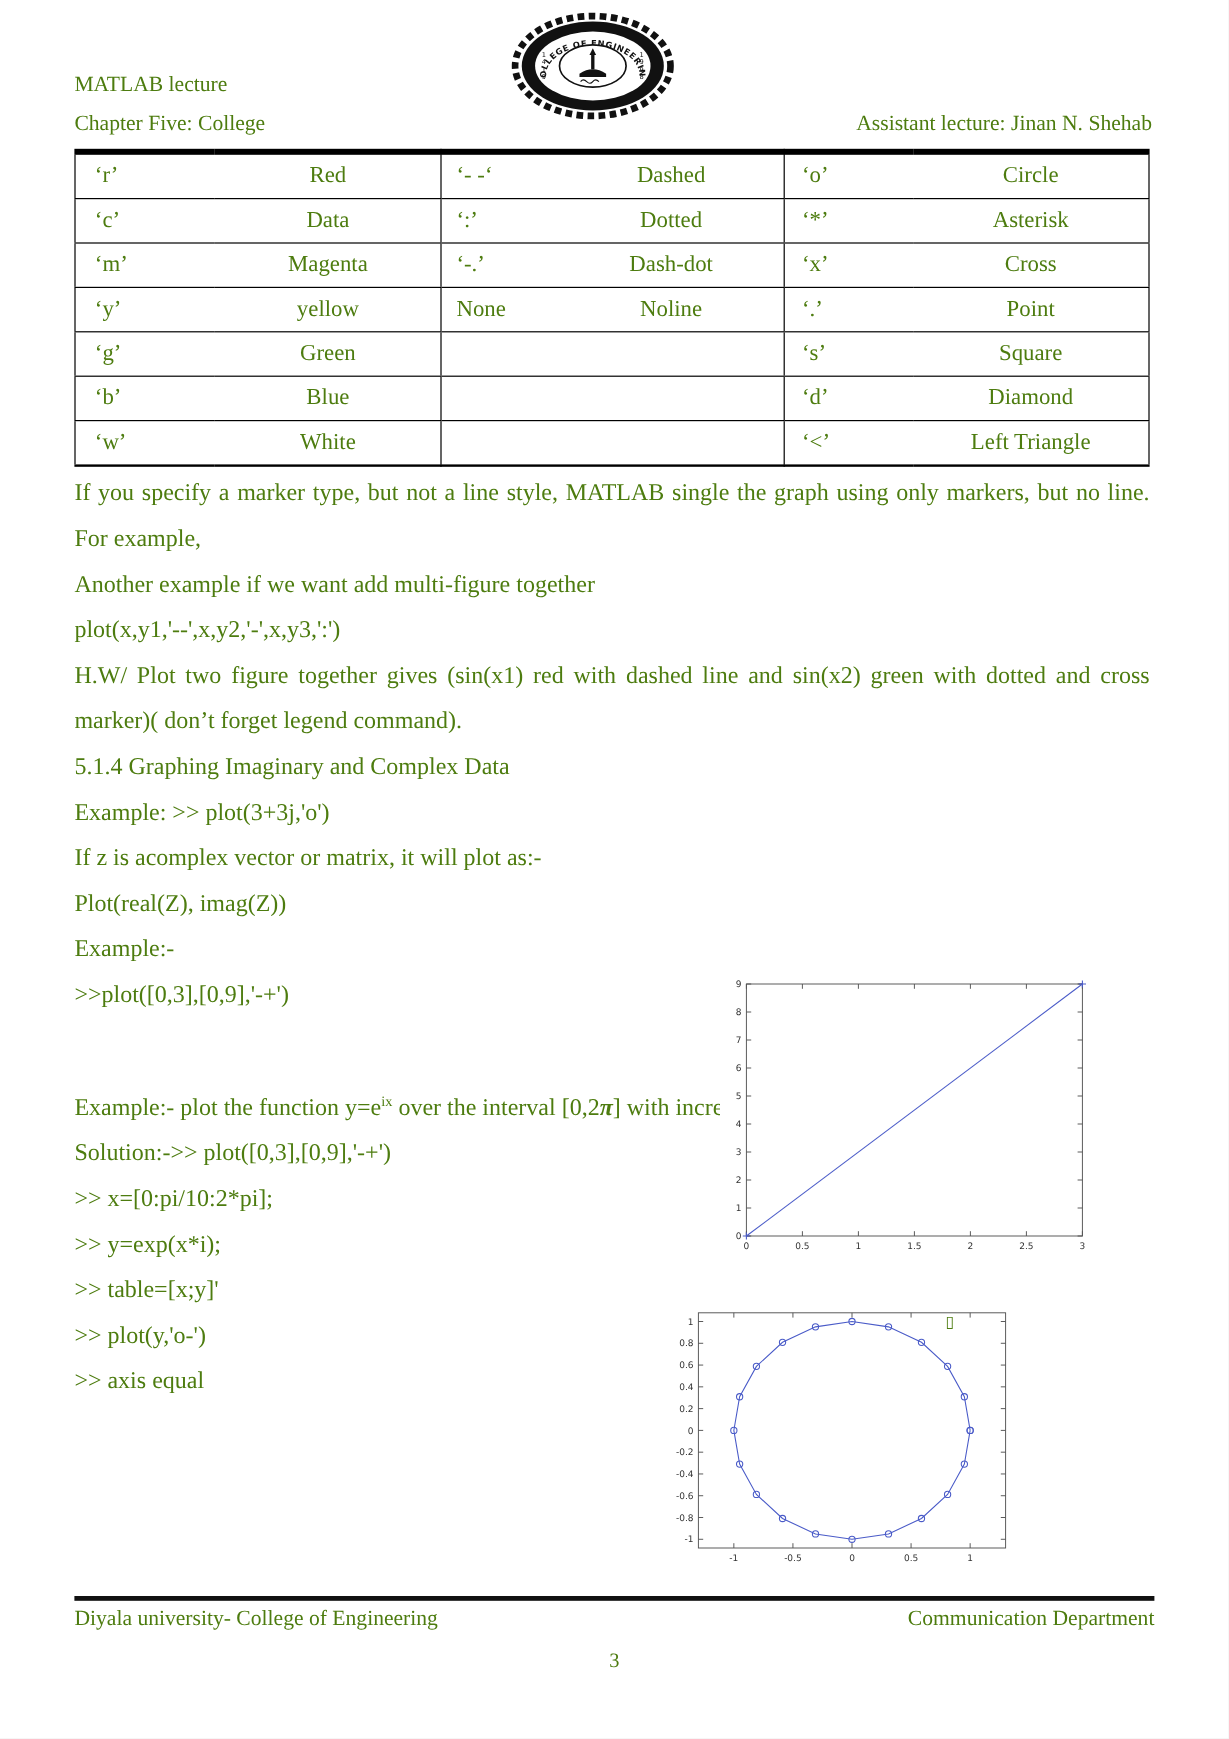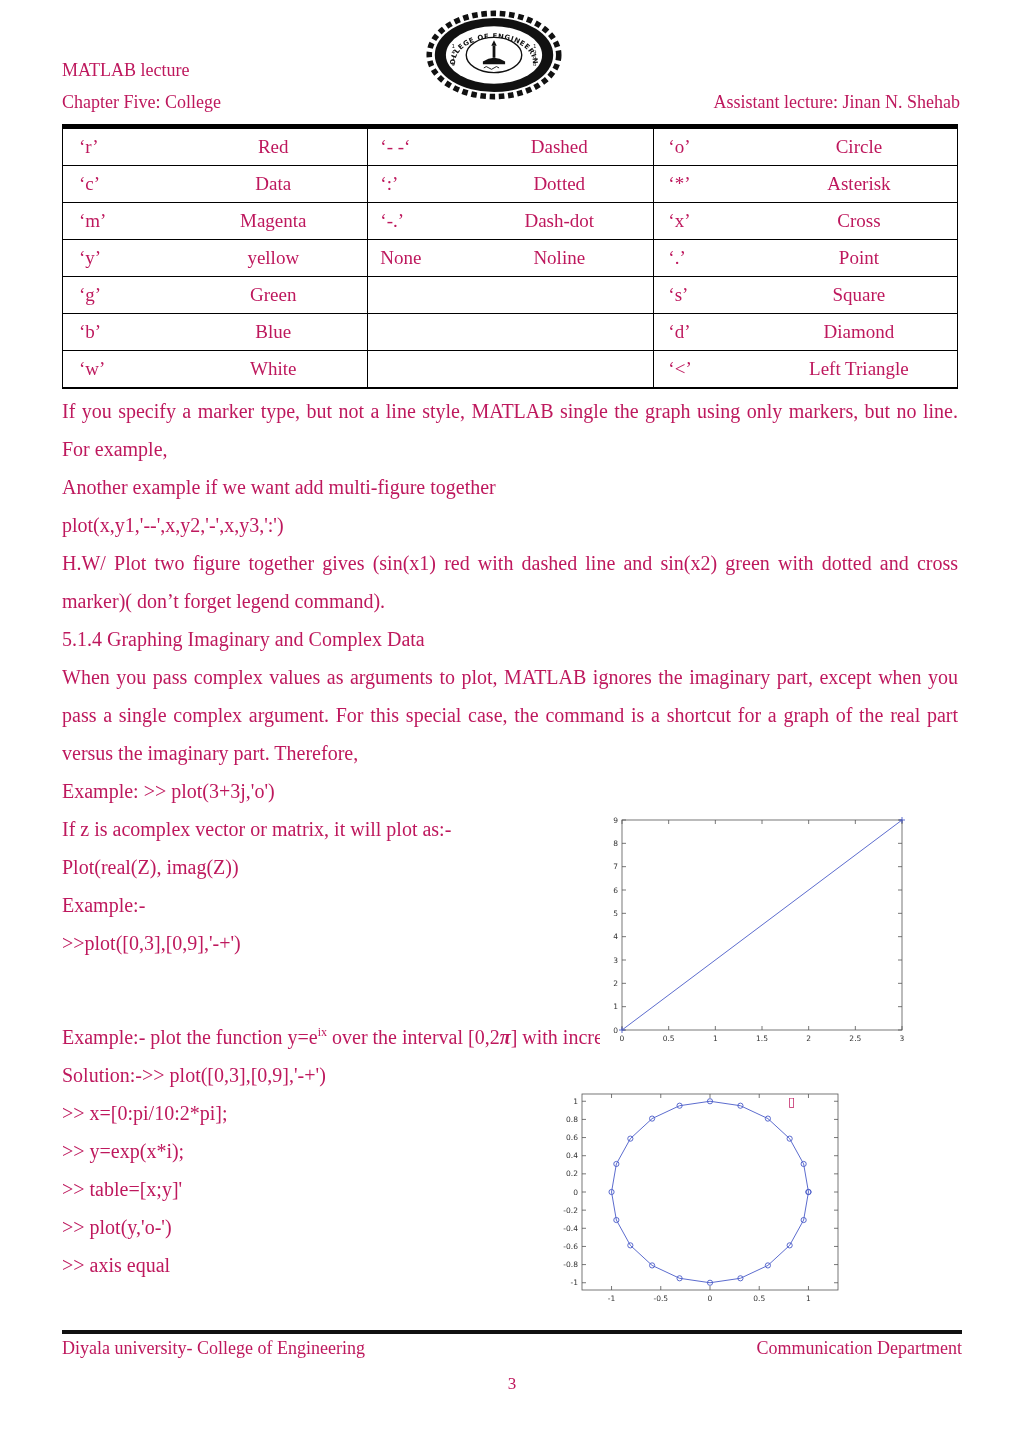--- a/index.html
+++ b/index.html
@@ -1,17 +1,17 @@
 <!DOCTYPE html>
 <html><head>
 <meta charset="utf-8">
 <style>
   html,body{margin:0;padding:0;background:#e8e8e8;}
   .page{position:relative;width:1024px;height:1449px;background:#ffffff;
-        font-family:"Liberation Serif","DejaVu Serif",serif;color:#be185d;overflow:hidden;}
+        font-family:"Liberation Serif","DejaVu Serif",serif;color:#4d7c0f;overflow:hidden;}
 
   
   .hdr-left{position:absolute;left:62px;top:54px;font-size:18px;line-height:32px;}
   .hdr-right{position:absolute;right:64px;top:92px;font-size:18px;}
   .logo{position:absolute;left:420px;top:8px;}
   .logo svg{display:block;}
 
   
   .content{position:absolute;left:62px;top:124px;width:896px;}
   .content p{margin:0;font-size:20px;line-height:38px;}
@@ -140,21 +140,20 @@
             <td>Left Triangle</td>
           </tr>
         </tbody>
     </table>
 
     <p class="just">If you specify a marker type, but not a line style, MATLAB single the graph using only markers, but no line. For example,</p>
     <p>Another example if we want add multi-figure together</p>
     <p>plot(x,y1,'--',x,y2,'-',x,y3,':')</p>
     <p class="just">H.W/ Plot two figure together gives (sin(x1) red with dashed line and sin(x2) green with dotted and cross marker)( don’t forget legend command).</p>
     <p>5.1.4 Graphing Imaginary and Complex Data</p>
-    <p class="just">When you pass complex values as arguments to plot, MATLAB ignores the imaginary part, except when you pass a single complex argument. For this special case, the command is a shortcut for a graph of the real part versus the imaginary part. Therefore,</p>
     <p>Example:  &gt;&gt; plot(3+3j,'o')</p>
     <p>If z is acomplex vector or matrix, it will plot as:-</p>
     <p>Plot(real(Z), imag(Z))</p>
     <p>Example:-</p>
     <p>&gt;&gt;plot([0,3],[0,9],'-+')</p>
 
     <p class="expline"><span>Example:- plot the function y=e</span><sup>ix</sup><span> over the interval [0,2</span><span class="pi">π</span><span>] with increment </span><span class="frac">
           <span class="ftop pi">π</span>
           <span class="fbot">▯</span>
         </span></p>

